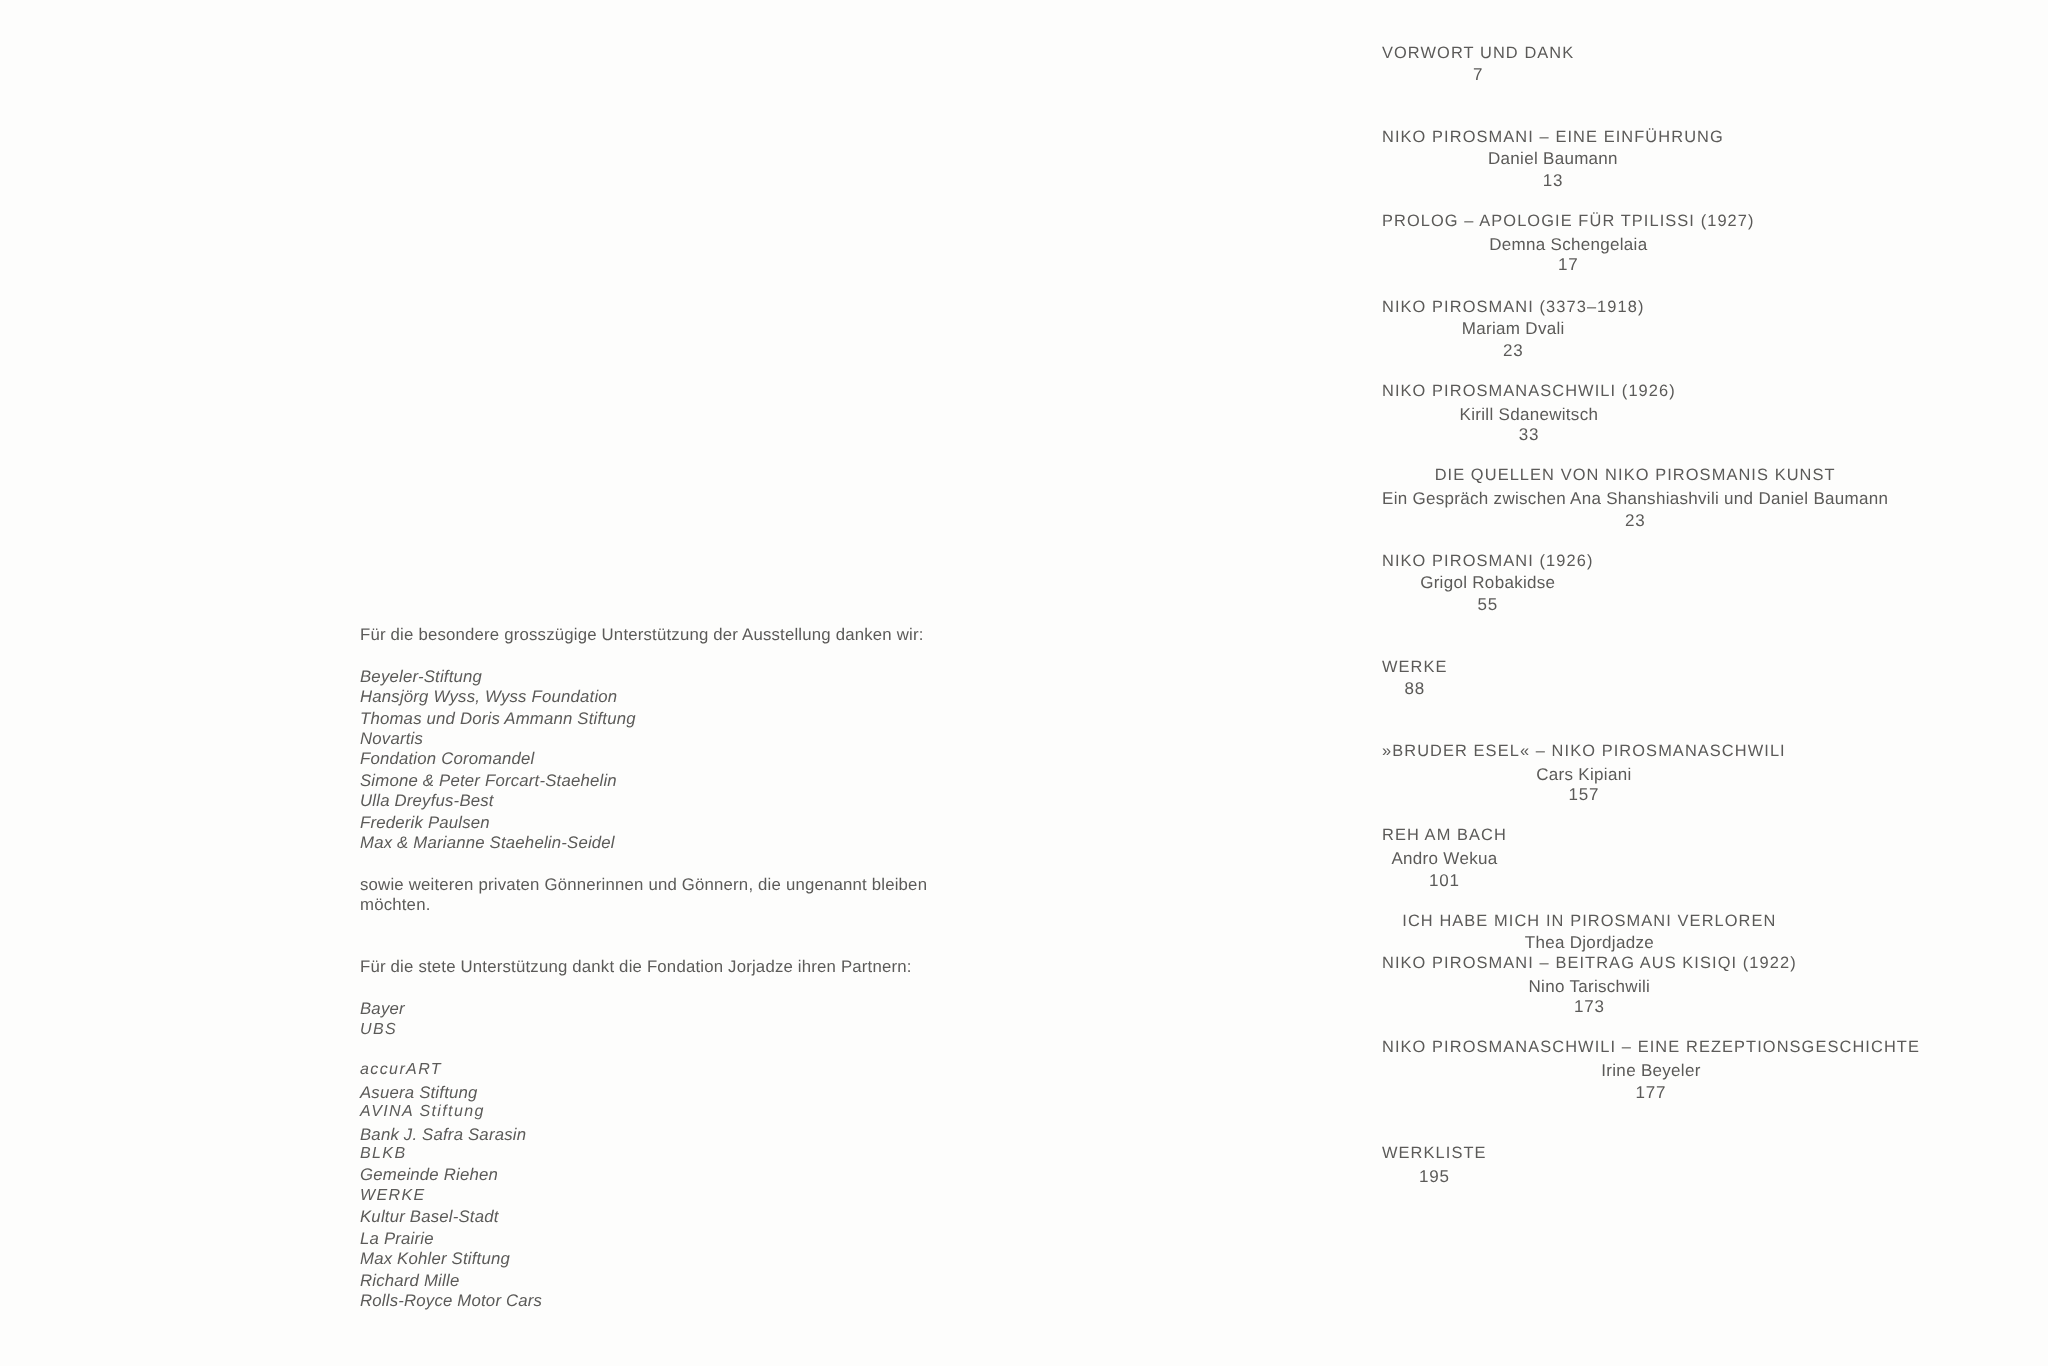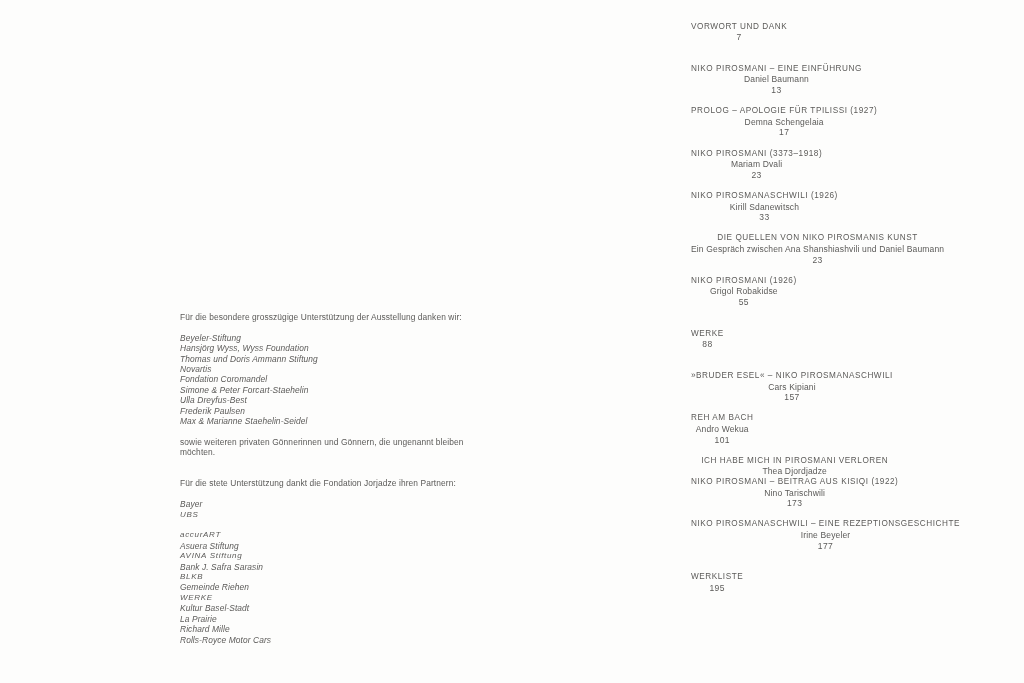--- a/index.html
+++ b/index.html
@@ -96,20 +96,21 @@
     <div class="list" id="partner-list">
         <div class="line spaced">accurART</div>
         <div class="line">Asuera Stiftung</div>
         <div class="line spaced">AVINA Stiftung</div>
         <div class="line">Bank J. Safra Sarasin</div>
         <div class="line spaced">BLKB</div>
         <div class="line">Gemeinde Riehen</div>
         <div class="line spaced">WERKE</div>
         <div class="line">Kultur Basel-Stadt</div>
         <div class="line">La Prairie</div>
+        <div class="line">Max Kohler Stiftung</div>
         <div class="line">Richard Mille</div>
         <div class="line">Rolls-Royce Motor Cars</div>
       </div>
   </div>
 
   <div class="right-col" id="toc">
       <div class="toc-entry sep">
         <div class="tline title">VORWORT UND DANK</div>
         <div class="tline page">7</div>
       </div>

